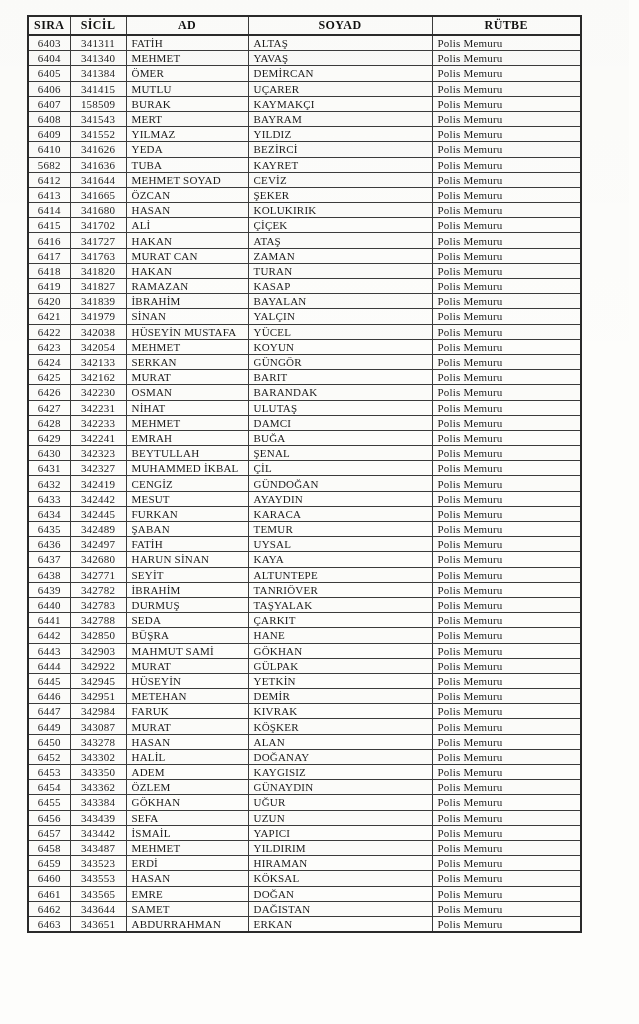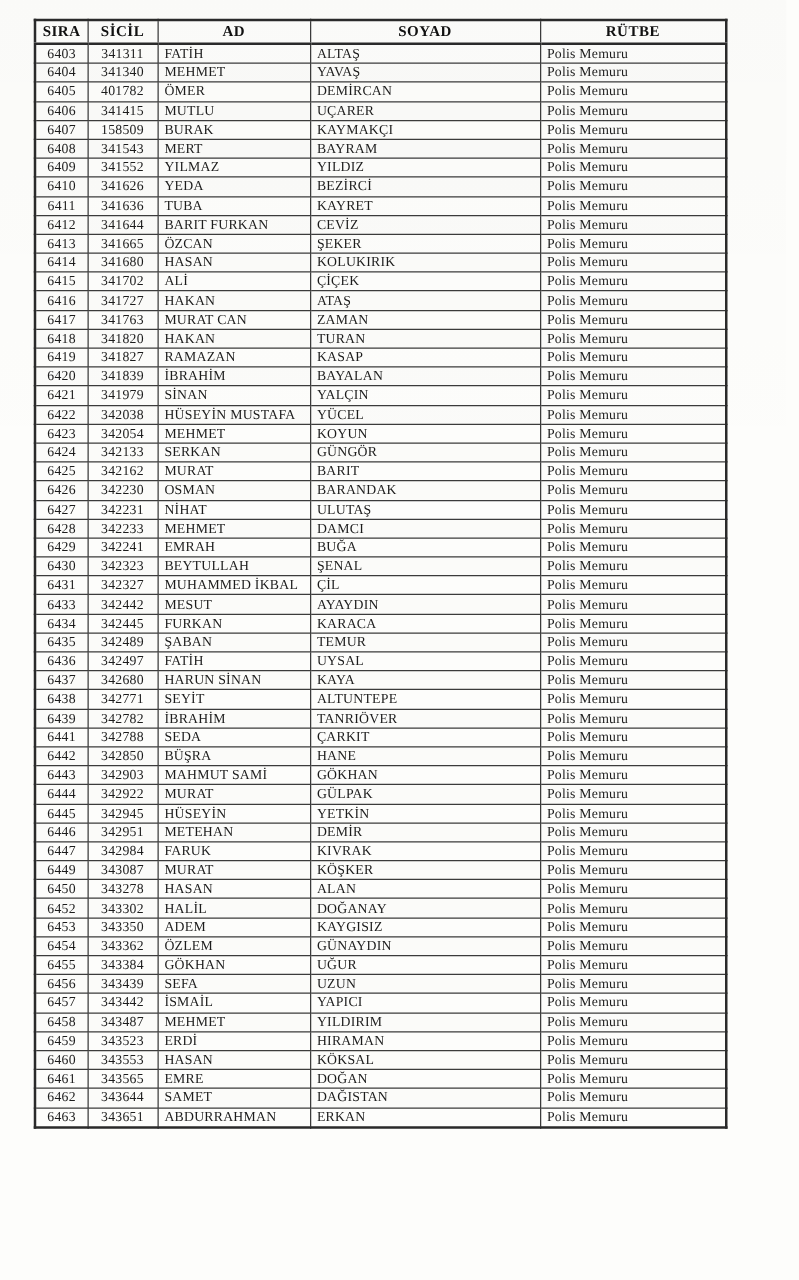--- a/index.html
+++ b/index.html
@@ -103,21 +103,21 @@
         </tr>
         <tr>
           <td>6404</td>
           <td>341340</td>
           <td>MEHMET</td>
           <td>YAVAŞ</td>
           <td>Polis Memuru</td>
         </tr>
         <tr>
           <td>6405</td>
-          <td>401782</td>
+          <td>341384</td>
           <td>ÖMER</td>
           <td>DEMİRCAN</td>
           <td>Polis Memuru</td>
         </tr>
         <tr>
           <td>6406</td>
           <td>341415</td>
           <td>MUTLU</td>
           <td>UÇARER</td>
           <td>Polis Memuru</td>
@@ -144,30 +144,30 @@
           <td>Polis Memuru</td>
         </tr>
         <tr>
           <td>6410</td>
           <td>341626</td>
           <td>YEDA</td>
           <td>BEZİRCİ</td>
           <td>Polis Memuru</td>
         </tr>
         <tr>
-          <td>6411</td>
+          <td>5682</td>
           <td>341636</td>
           <td>TUBA</td>
           <td>KAYRET</td>
           <td>Polis Memuru</td>
         </tr>
         <tr>
           <td>6412</td>
           <td>341644</td>
-          <td>BARIT FURKAN</td>
+          <td>MEHMET SOYAD</td>
           <td>CEVİZ</td>
           <td>Polis Memuru</td>
         </tr>
         <tr>
           <td>6413</td>
           <td>341665</td>
           <td>ÖZCAN</td>
           <td>ŞEKER</td>
           <td>Polis Memuru</td>
         </tr>
@@ -291,20 +291,27 @@
           <td>Polis Memuru</td>
         </tr>
         <tr>
           <td>6431</td>
           <td>342327</td>
           <td>MUHAMMED İKBAL</td>
           <td>ÇİL</td>
           <td>Polis Memuru</td>
         </tr>
         <tr>
+          <td>6432</td>
+          <td>342419</td>
+          <td>CENGİZ</td>
+          <td>GÜNDOĞAN</td>
+          <td>Polis Memuru</td>
+        </tr>
+        <tr>
           <td>6433</td>
           <td>342442</td>
           <td>MESUT</td>
           <td>AYAYDIN</td>
           <td>Polis Memuru</td>
         </tr>
         <tr>
           <td>6434</td>
           <td>342445</td>
           <td>FURKAN</td>
@@ -337,20 +344,27 @@
           <td>342771</td>
           <td>SEYİT</td>
           <td>ALTUNTEPE</td>
           <td>Polis Memuru</td>
         </tr>
         <tr>
           <td>6439</td>
           <td>342782</td>
           <td>İBRAHİM</td>
           <td>TANRIÖVER</td>
+          <td>Polis Memuru</td>
+        </tr>
+        <tr>
+          <td>6440</td>
+          <td>342783</td>
+          <td>DURMUŞ</td>
+          <td>TAŞYALAK</td>
           <td>Polis Memuru</td>
         </tr>
         <tr>
           <td>6441</td>
           <td>342788</td>
           <td>SEDA</td>
           <td>ÇARKIT</td>
           <td>Polis Memuru</td>
         </tr>
         <tr>

